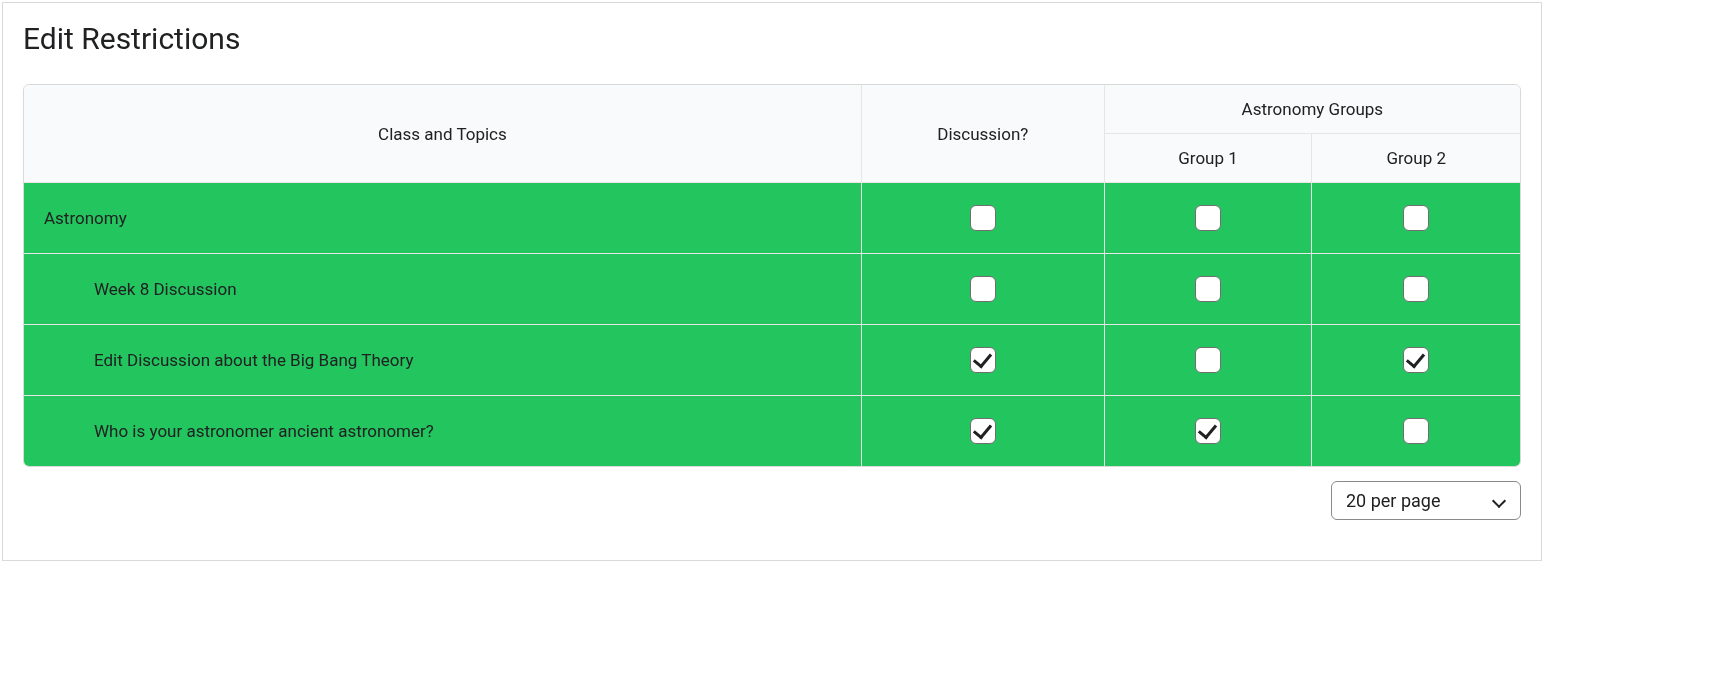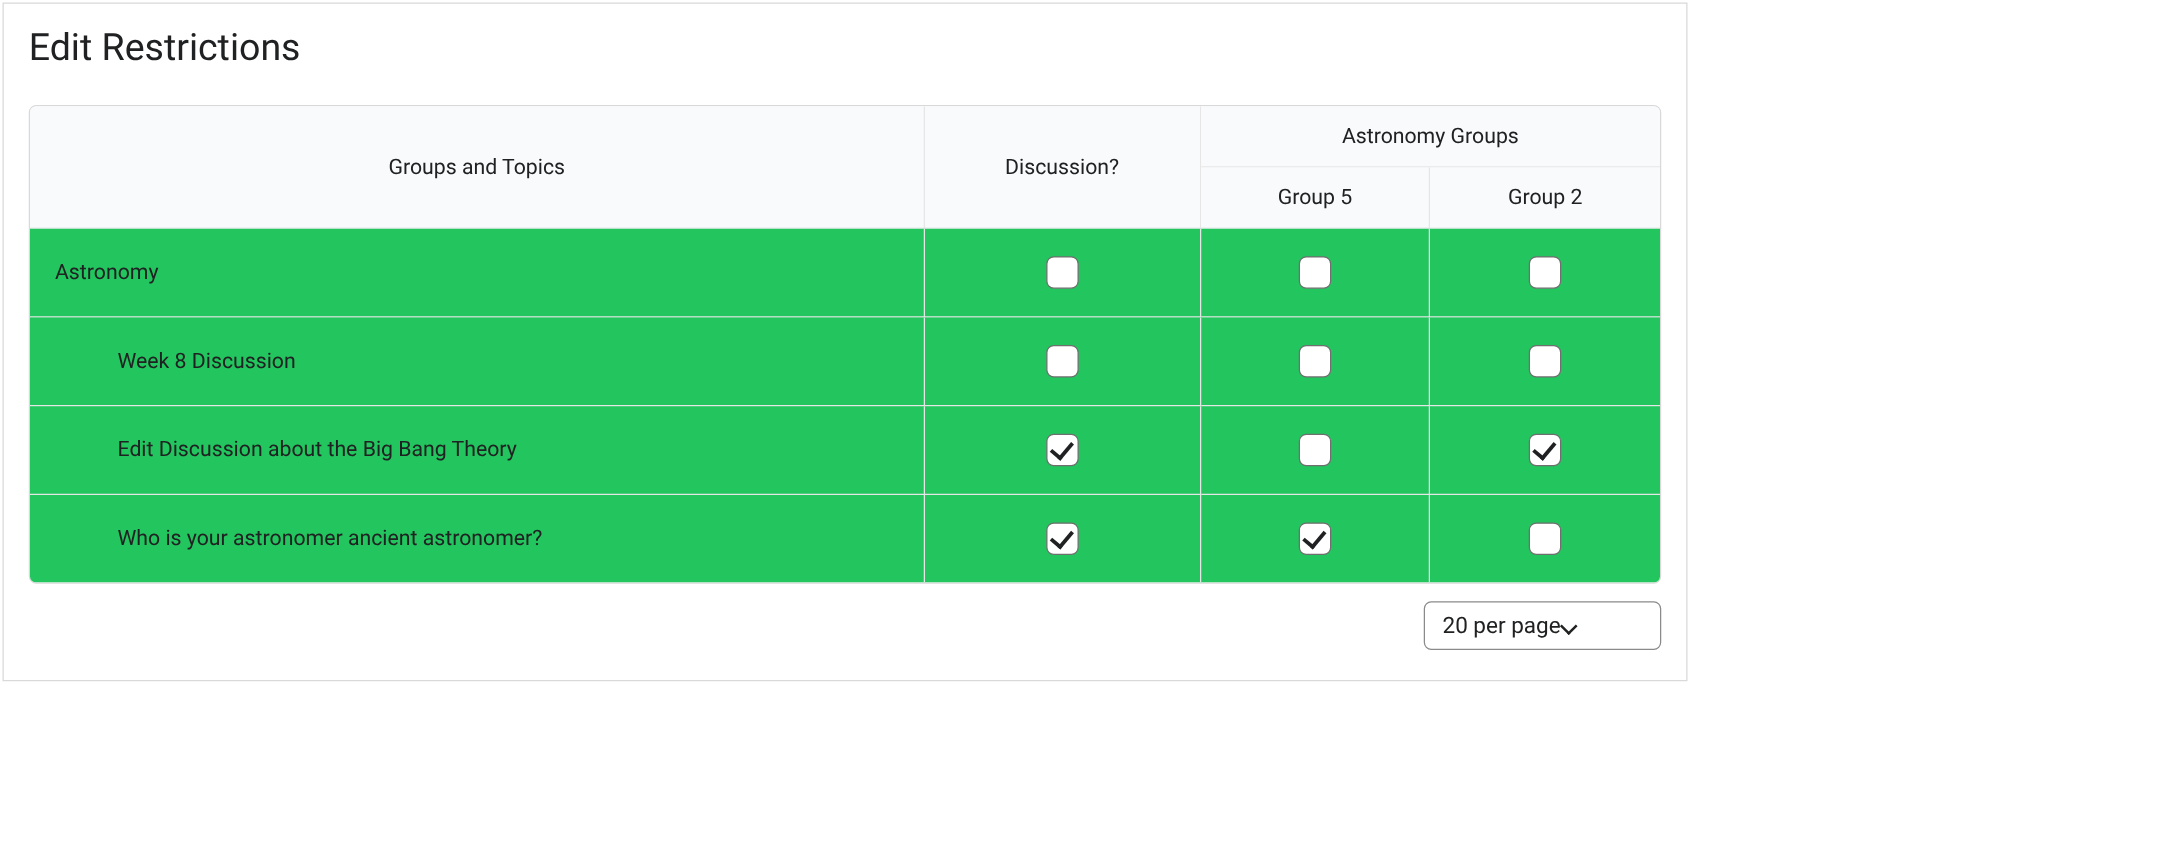--- a/index.html
+++ b/index.html
@@ -6,22 +6,22 @@
   body {
     margin: 0;
     padding: 0;
     font-family: -apple-system, BlinkMacSystemFont, "Segoe UI", Roboto, "Helvetica Neue", Arial, sans-serif;
     background: #fff;
     color: #202122;
   }
   .panel {
     border: 1px solid #d9d9d9;
     margin: 2px;
-    padding: 18px 20px 24px 20px;
-    width: 1348px;
+    padding: 18px 20px 40px 20px;
+    width: 1540px;
   }
   .page-title {
     font-size: 30px;
     font-weight: 400;
     margin: 0 0 28px 0;
     color: #202122;
   }
   .restrictions-table {
     width: 100%;
     border-collapse: separate;
@@ -88,20 +88,21 @@
   }
 
   .pager-row {
     margin-top: 14px;
     display: flex;
     justify-content: flex-end;
   }
   .per-page-select {
     display: inline-flex;
     align-items: center;
+    justify-content: space-between;
     border: 1px solid #8a8a8a;
     border-radius: 6px;
     padding: 8px 14px;
     font-size: 18px;
     color: #202122;
     min-width: 190px;
     cursor: pointer;
     background: #fff;
   }
   .chevron {
@@ -125,26 +126,26 @@
 </head>
 <body>
 
 <div class="panel">
 
   <h1 class="page-title">Edit Restrictions</h1>
 
   <table class="restrictions-table">
     <thead>
       <tr>
-        <th rowspan="2" class="col-forums">Groups and Topics</th>
+        <th rowspan="2" class="col-forums">Class and Topics</th>
         <th rowspan="2" class="col-restricted">Discussion?</th>
         <th colspan="2" class="col-groups-header">Astronomy Groups</th>
       </tr>
       <tr>
-        <th class="col-group">Group 5</th>
+        <th class="col-group">Group 1</th>
         <th class="col-group">Group 2</th>
       </tr>
     </thead>
     <tbody id="restrictions-body">
     <tr>
           <td class="name-cell"><span>Astronomy</span></td>
           <td class="check-cell"><span class="cbox" role="checkbox" aria-checked="false"></span></td>
           <td class="check-cell"><span class="cbox" role="checkbox" aria-checked="false"></span></td>
           <td class="check-cell"><span class="cbox" role="checkbox" aria-checked="false"></span></td>
         </tr>

